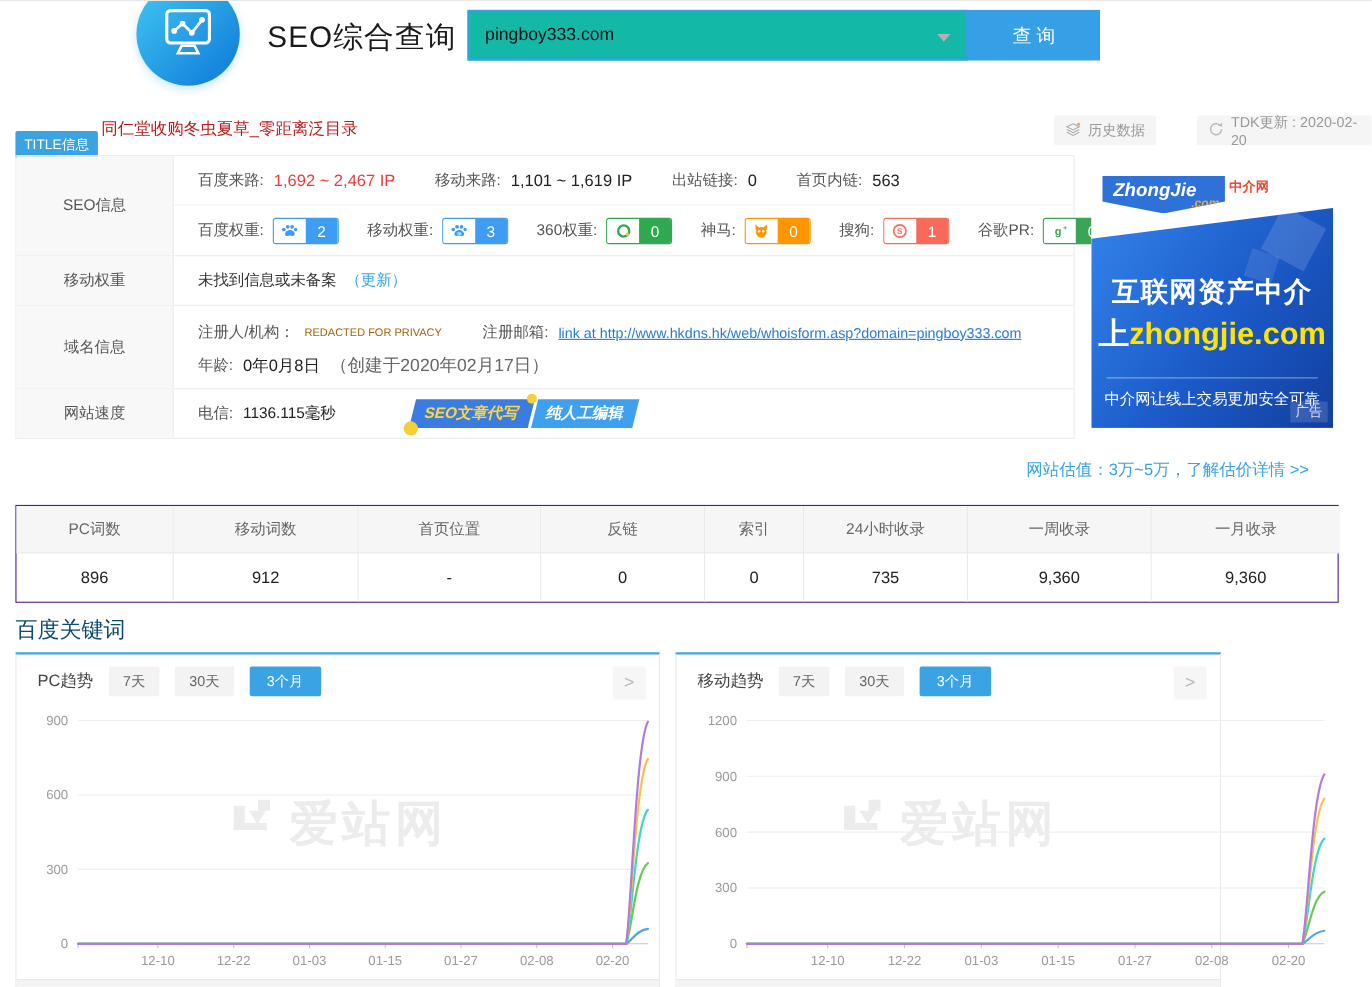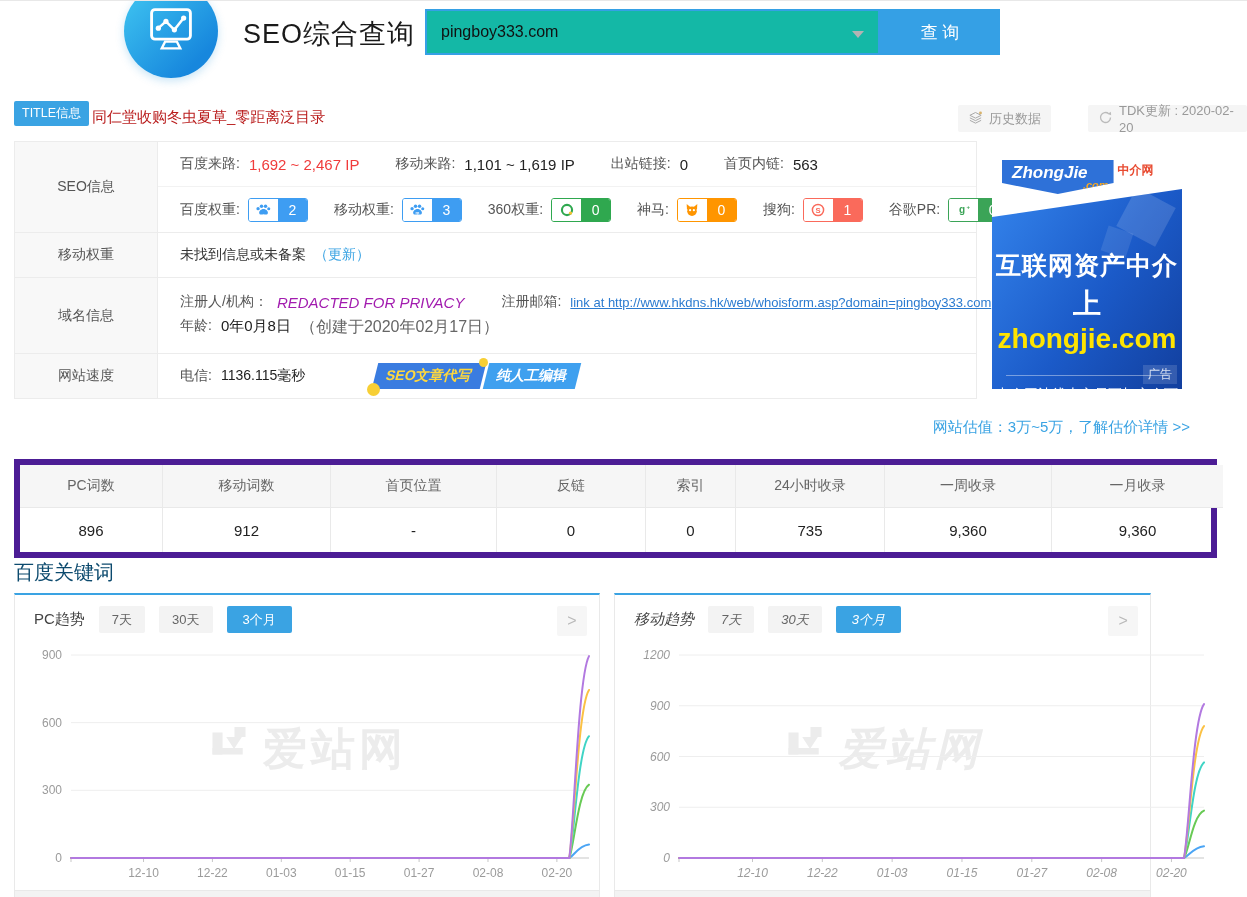--- a/index.html
+++ b/index.html
@@ -18,21 +18,21 @@
   .app-title { position:absolute; left:243px; top:15px; font-size:27px; color:#1a1a1a; letter-spacing:1px; }
   .search-box { position:absolute; left:425px; top:8px; width:455px; height:46px; border:2px solid #35a0e5; background:#14b8a6; }
   .search-box input { width:100%; height:100%; border:0; outline:none; padding:0 34px 0 14px; font-size:16px; color:#111;
     font-family:inherit; background:transparent; }
   .search-caret { position:absolute; right:14px; top:20px; width:0; height:0;
     border-left:6px solid transparent; border-right:6px solid transparent; border-top:7px solid #b3b3b3; cursor:pointer; }
   .search-btn { position:absolute; left:880px; top:8px; width:120px; height:46px; background:#35a0e5; color:#fff;
     border:0; font-size:17px; cursor:pointer; font-family:inherit; }
 
   
-  .title-badge { position:absolute; left:14px; top:100px; background:#3aa3e3; color:#fff; font-size:12.5px;
+  .title-badge { position:absolute; left:14px; top:118px; background:#3aa3e3; color:#fff; font-size:12.5px;
     padding:4px 8px; border-radius:2px; }
   .page-title { position:absolute; left:92px; top:107px; font-size:15px; color:#b91c1c; }
   .pill { position:absolute; top:104px; height:27px; background:#f5f5f5; color:#999; font-size:13px;
     display:flex; align-items:center; gap:6px; padding:0 10px; border-radius:2px; }
   .pill-history { left:958px; cursor:pointer; }
   .pill-tdk { left:1088px; }
 
   
   .info-table { position:absolute; left:14px; top:140px; width:963px; border:1px solid #ececec; }
   .irow { display:flex; border-bottom:1px solid #ececec; }
@@ -48,36 +48,36 @@
   .val { font-size:15px; color:#222; }
   .val.red { color:#f03b3b; }
   .wpair { display:flex; align-items:center; gap:8px; white-space:nowrap; }
   .wbadge { display:inline-flex; height:24px; border:1px solid currentColor; border-radius:3px; overflow:hidden; }
   .wicon { width:29px; background:#fff; display:flex; align-items:center; justify-content:center; }
   .wv { width:29px; display:flex; align-items:center; justify-content:center; color:#fff; font-size:14px; }
   .simple-line { height:100%; display:flex; align-items:center; padding-left:22px; gap:8px; font-size:14px; color:#333; }
   .blue-link { color:#3aa3e3; cursor:pointer; text-decoration:none; }
   .domain-lines { padding:9px 0 0 22px; }
   .domain-l1 { display:flex; align-items:center; gap:9px; height:30px; white-space:nowrap; }
-  .reg-val { color:#a21caf; font-size:15px;font-style:italic; }
+  .reg-val { color:#a16207; font-size:10px; }
   .mail-link { color:#2b7bd0; font-size:13px; text-decoration:underline; cursor:pointer; }
   .mail-lab { margin-left:28px; }
-  .domain-l2 { display:flex; align-items:flex-start; gap:9px; height:30px; }
+  .domain-l2 { display:flex; align-items:center; gap:9px; height:30px; }
   .age-note { color:#666; }
   .speed-line { height:100%; display:flex; align-items:center; padding-left:22px; gap:70px; }
   .promo { position:relative; display:inline-flex; gap:3px; cursor:pointer; }
   .promo .seg { transform:skewX(-14deg); padding:4px 11px; font-size:14px; font-weight:bold; }
   .promo .seg1 { background:#3a7ce0; color:#ffd83d; }
   .promo .seg2 { background:#3fa0ef; color:#fff; }
   .promo .dot1 { position:absolute; width:9px; height:9px; border-radius:50%; background:#f7cf35; top:-5px; left:104px; }
   .promo .dot2 { position:absolute; width:13px; height:13px; border-radius:50%; background:#f7cf35; bottom:-7px; left:-8px; }
   .valuation { position:absolute; top:417px; right:57px; font-size:15px; color:#3aa3e3; white-space:nowrap; }
 
   
-  .ad { position:absolute; left:992px; top:152px; width:190px; height:236px; background:#fff; overflow:hidden; cursor:pointer; }
+  .ad { position:absolute; left:992px; top:152px; width:220px; height:236px; background:#fff; overflow:hidden; cursor:pointer; }
   .ad-body { position:absolute; left:0; right:0; top:36px; bottom:0;
     background:linear-gradient(125deg,#3484ec 0%,#1b5ac8 55%,#123f9e 100%);
     clip-path:polygon(0 28px,100% 0,100% 100%,0 100%); }
   .ad-tri1 { position:absolute; right:14px; top:6px; width:44px; height:44px; background:rgba(255,255,255,.14); transform:rotate(28deg); }
   .ad-tri2 { position:absolute; right:52px; top:40px; width:26px; height:26px; background:rgba(255,255,255,.10); transform:rotate(18deg); }
   .ad-logo { position:absolute; left:10px; top:7px; display:flex; align-items:flex-start; z-index:2; }
   .shield { position:relative; background:#2e71d8; color:#fff; font-style:italic; font-weight:bold; font-size:17px;
     padding:3px 26px 11px 10px; clip-path:polygon(0 0,100% 0,100% 68%,50% 100%,0 68%); }
   .zcom { position:absolute; right:5px; bottom:3px; color:#f7a823; font-size:11px; font-style:italic; }
   .ztag { color:#e8492f; font-weight:bold; font-size:12px; margin:2px 0 0 4px; }
@@ -85,31 +85,31 @@
   .ad-line2 { text-align:center; font-size:28px; font-weight:bold; color:#fff; margin-top:3px; position:relative; z-index:2; }
   .ad-line2 .dom { color:#ffe400; }
   .ad-div { margin:20px 14px 0; border-top:1px solid rgba(255,255,255,.4); position:relative; z-index:2; }
   .ad-tagline { margin-top:10px; text-align:center; color:#fff; font-size:14px; position:relative; z-index:2; }
   .ad-mark { position:absolute; right:5px; bottom:5px; color:rgba(255,255,255,.8); font-size:12px;
     background:rgba(255,255,255,.14); padding:1px 5px; z-index:2; }
 
   
   .stats { position:absolute; left:14px; top:458px; width:1203px; display:grid;
     grid-template-columns:143px 168px 166px 149px 90px 149px 167px 171px;
-    border:6px solid #4c1d95; }
+    border:1px solid #4c1d95; }
   .sh, .sv { display:flex; align-items:center; justify-content:center; border-right:1px solid #e9e9e9; }
   .sh:nth-child(8n), .sv:nth-child(8n) { border-right:none; }
   .sh { height:43px; background:#f6f6f6; color:#666; font-size:14px; border-bottom:1px solid #e9e9e9; }
   .sv { height:44px; color:#222; font-size:15px; }
 
   
   .section-title { position:absolute; left:14px; top:558px; font-size:20px; color:#0c4a6e; }
   .card { position:absolute; top:592px; height:305px; background:#fff; border:1px solid #e9e9e9; border-top:2px solid #3aa3e3; }
   .card-left { left:14px; width:586px; }
-  .card-right { left:614px; width:537px;font-style:italic; }
+  .card-right { left:614px; width:496px; }
   .card-head { display:flex; align-items:center; gap:14px; padding:11px 0 0 19px; }
   .trend-label { font-size:15px; color:#444; }
   .tab { height:27px; line-height:27px; padding:0 13px; background:#f3f3f3; color:#666; font-size:13px;
     border-radius:2px; cursor:pointer; }
   .tab.active { background:#3aa3e3; color:#fff; padding:0 16px; }
   .chev { position:absolute; right:12px; top:11px; width:30px; height:30px; background:#f6f6f6; border-radius:2px;
     display:flex; align-items:center; justify-content:center; color:#b9b9b9; font-size:16px; cursor:pointer; }
   .chart-area { position:relative; margin-top:10px; height:240px; }
   .watermark { position:absolute; left:50%; top:44%; transform:translate(-50%,-50%); display:flex; align-items:center;
     gap:12px; color:#ececec; font-size:44px; font-weight:bold; letter-spacing:4px; z-index:0; white-space:nowrap; }

